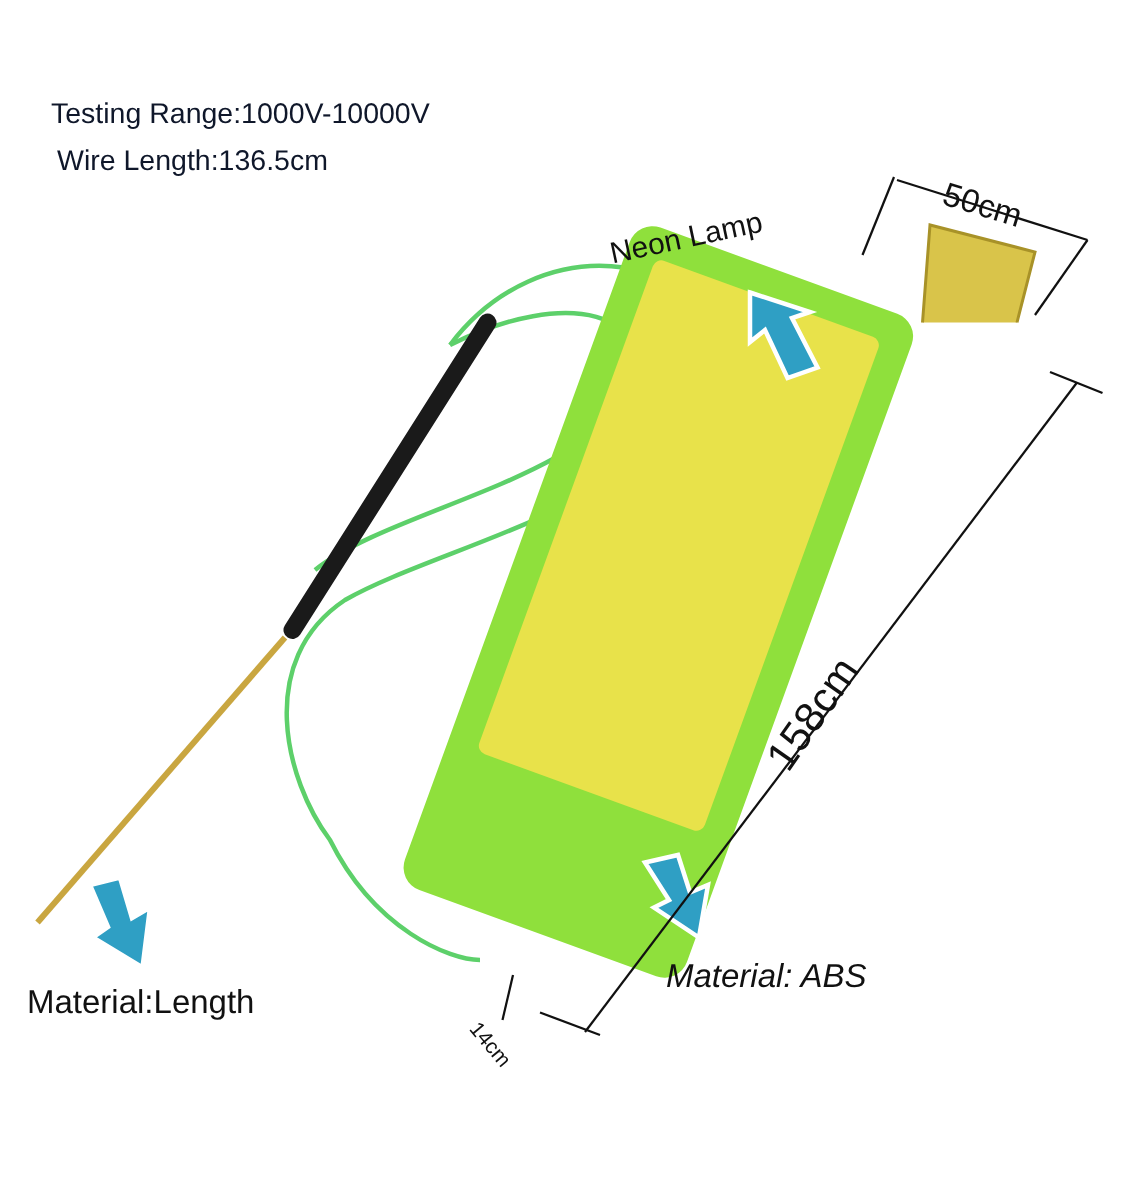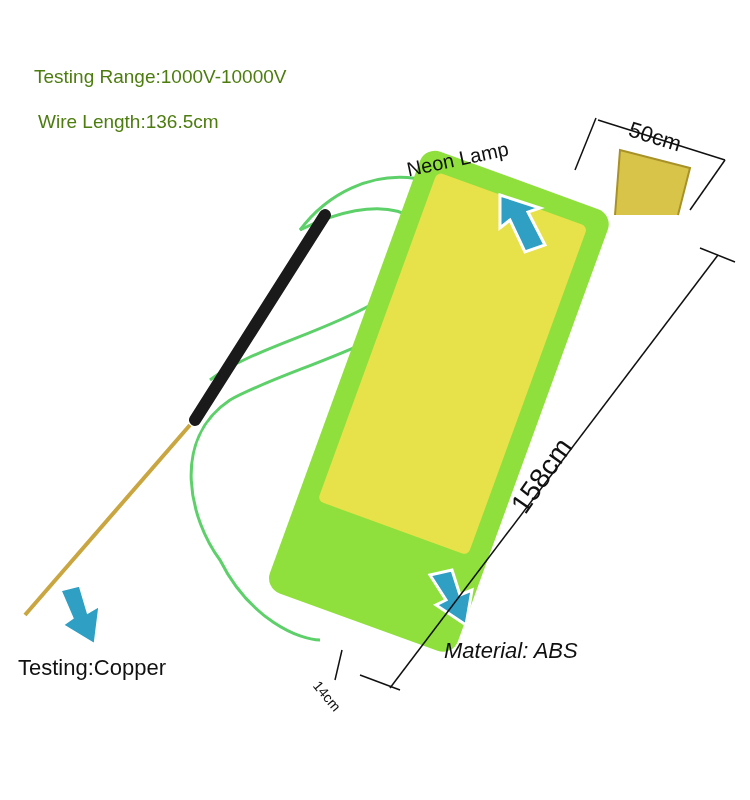--- a/index.html
+++ b/index.html
@@ -1,26 +1,26 @@
 <!DOCTYPE html>
 <html><head>
 <meta charset="utf-8">
 <style>
   html,body{margin:0;padding:0;background:#fff;}
   body{width:750px;height:800px;position:relative;overflow:hidden;font-family:"Liberation Sans",sans-serif;}
   .abs{position:absolute;}
-  .spec{font-size:19px;color:#4d7c0f;}
+  .spec{font-size:19px;color:#0f172a;}
   .label{font-size:22px;color:#111;}
   svg{position:absolute;left:0;top:0;}
 </style>
 </head>
 <body>
 
 <div class="abs spec" style="left:34px;top:66px;">Testing Range:1000V-10000V</div>
-<div class="abs spec" style="left:38px;top:97px;margin-top:14px;">Wire Length:136.5cm</div>
+<div class="abs spec" style="left:38px;top:97px;">Wire Length:136.5cm</div>
 
 <svg width="750" height="800" viewBox="0 0 750 800">
 
   <path d="M300 230 C360 150, 470 170, 470 230 C470 330, 300 360, 230 400 C170 440, 190 520, 220 560 C250 620, 300 640, 320 640" fill="none" stroke="#5dd06a" stroke-width="3"></path>
   <path d="M300 230 C380 190, 440 210, 420 260 C390 320, 260 340, 210 380" fill="none" stroke="#5dd06a" stroke-width="3"></path>
 
   <g>
     <line x1="325" y1="215" x2="195" y2="420" stroke="#1a1a1a" stroke-width="12" stroke-linecap="round"></line>
     <line x1="190" y1="425" x2="25" y2="615" stroke="#c9a640" stroke-width="4"></line>
   </g>
@@ -46,14 +46,14 @@
     <line x1="700" y1="248" x2="735" y2="262"></line>
     <line x1="360" y1="675" x2="400" y2="690"></line>
     <line x1="342" y1="650" x2="335" y2="680"></line>
   </g>
 </svg>
 
 <div class="abs label" style="left:406px;top:148px;font-size:20px;transform:rotate(-12deg);">Neon Lamp</div>
 <div class="abs label" style="left:628px;top:124px;font-size:22px;transform:rotate(17deg);">50cm</div>
 <div class="abs label" style="left:500px;top:460px;font-size:28px;transform:rotate(-55deg);">158cm</div>
 <div class="abs label" style="left:310px;top:688px;font-size:14px;transform:rotate(50deg);">14cm</div>
-<div class="abs label" style="left:18px;top:655px;">Testing:Copper</div>
+<div class="abs label" style="left:18px;top:655px;">Material:Length</div>
 <div class="abs label" style="left:444px;top:638px;font-style:italic;">Material: ABS</div>
 
 </body></html>

